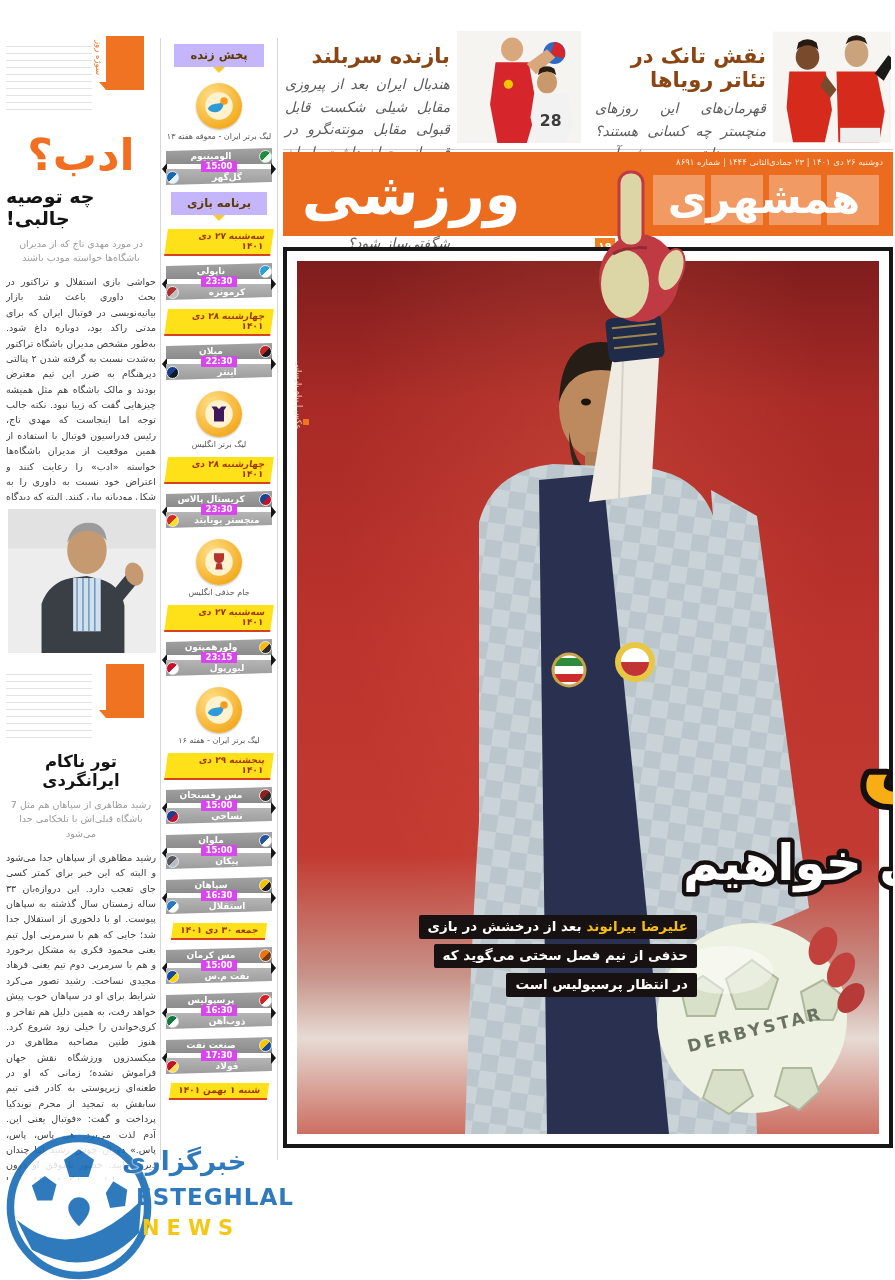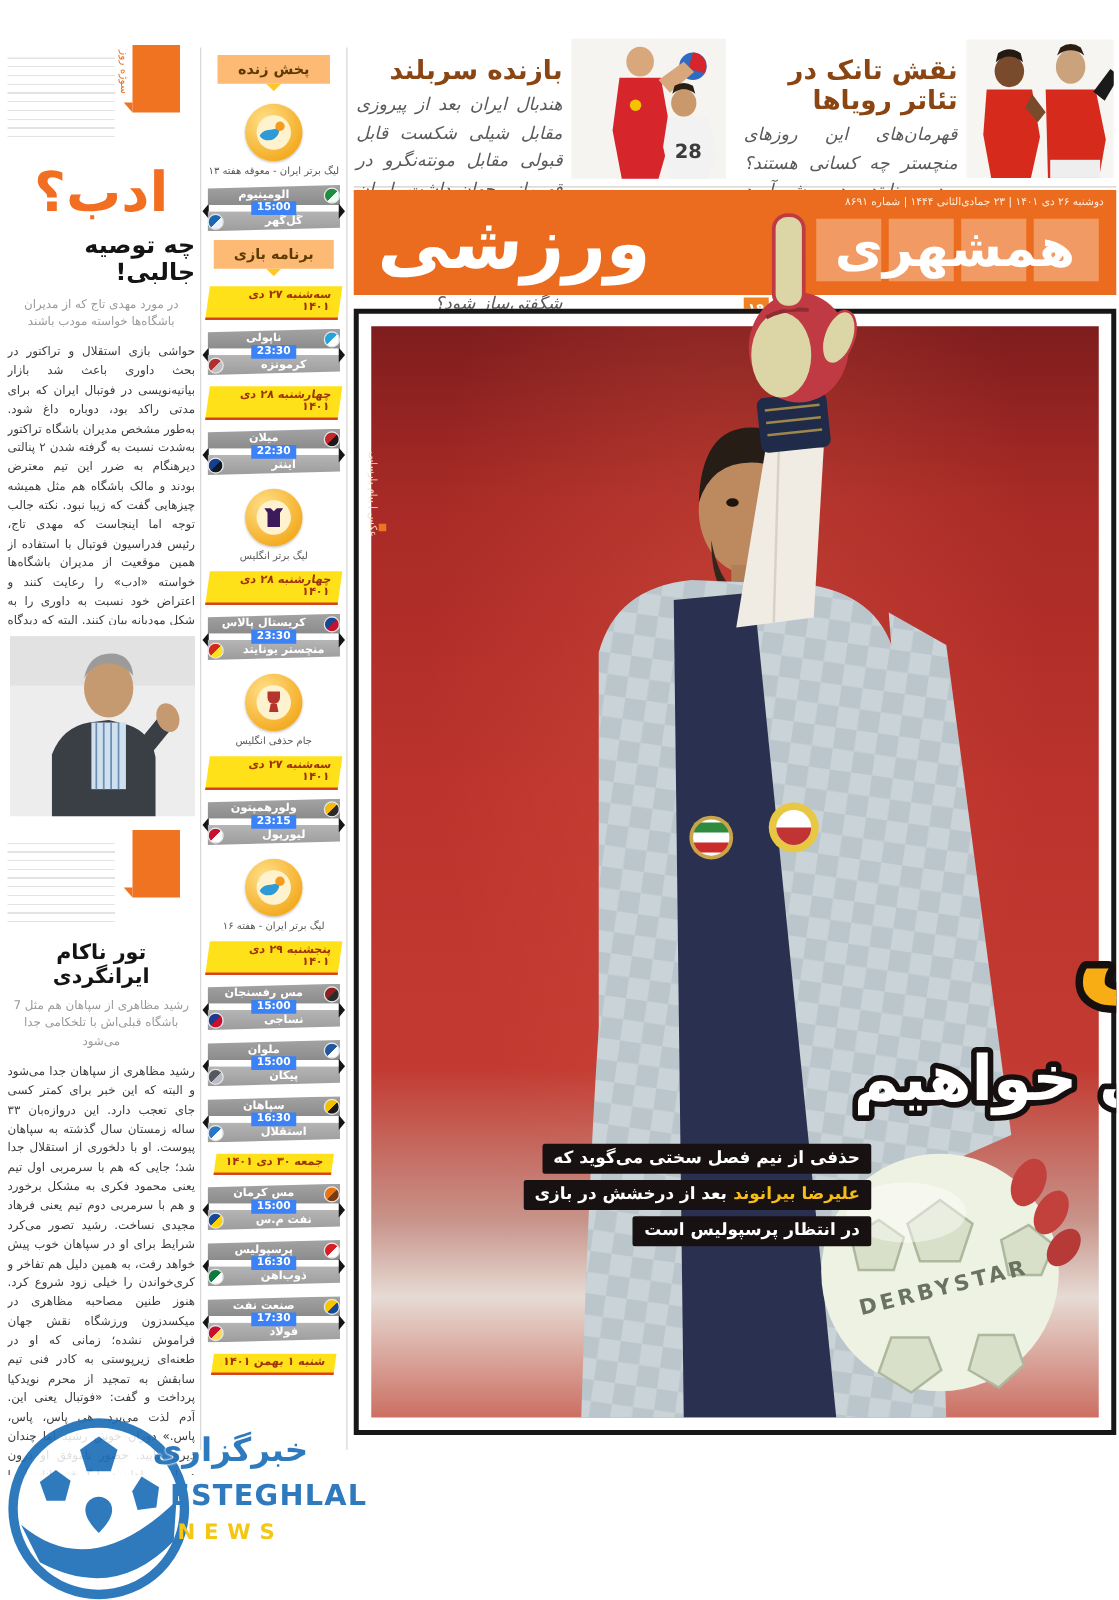--- a/index.html
+++ b/index.html
@@ -13,32 +13,32 @@
   .topic { position:relative; height:88px; margin-bottom:6px; }
   .topic .lines { position:absolute; left:0; top:10px; width:86px; height:66px;
     background:repeating-linear-gradient(180deg,#e3e3e3 0 1px, transparent 1px 7px); }
   .topic .sq { position:absolute; right:12px; top:0; width:38px; height:54px; background:#f07322; }
   .topic .sq::after { content:""; position:absolute; left:-7px; bottom:0;
     border-top:8px solid #f07322; border-left:7px solid transparent; }
   .topic .vlabel { position:absolute; right:52px; top:4px; color:#f07322; font-size:8.5px;
     writing-mode:vertical-rl; letter-spacing:1px; }
   .topic .inlabel { position:absolute; right:16px; bottom:6px; color:#fff; font-size:8px; }
   .lc-h1 { color:#f26f21; font-size:44px; font-weight:bold; text-align:center; line-height:1.15; }
-  .lc-sub { color:#141414; font-size:19px; font-weight:bold; text-align:right; margin-top:4px; }
+  .lc-sub { color:#141414; font-size:19px; font-weight:bold; text-align:left; margin-top:4px; }
   .lc-lead { color:#9a9a9a; font-size:9.5px; text-align:center; line-height:1.5; margin-top:8px; padding:0 4px; }
   .lc-body { color:#3d3d3d; font-size:9.5px; line-height:1.62; text-align:justify; margin-top:9px; overflow:hidden; }
   .body-1 { max-height:226px; }
   .body-2 { max-height:330px; }
   .lc-photo { width:148px; height:146px; margin-top:8px; }
   .lc-h2 { color:#141414; font-size:16.5px; font-weight:bold; text-align:center; margin-top:2px; }
   
   .sidebar { position:absolute; left:160px; top:38px; width:118px; height:1122px;
     border-left:1px solid #d8d8d8; border-right:1px solid #d8d8d8;
     padding:4px 5px; overflow:hidden; display:flex; flex-direction:column; align-items:stretch; }
-  .stab { position:relative; align-self:center; background:#fdba74; color:#5c3a00;
+  .stab { position:relative; align-self:center; background:#c4b5fd; color:#5c3a00;
     font-size:11.5px; font-weight:bold; padding:4px 16px 5px; margin:2px 0 10px; }
   .stab::after { content:""; position:absolute; left:50%; bottom:-6px; margin-left:-6px;
     border-top:6px solid #fdc928; border-left:6px solid transparent; border-right:6px solid transparent; }
   .lg { display:flex; flex-direction:column; align-items:center; margin:6px 0 4px; }
   .lgball { width:46px; height:46px; border-radius:50%;
     background:radial-gradient(circle at 35% 30%, #ffe08a, #f3a91c 78%);
     display:flex; align-items:center; justify-content:center; box-shadow:0 1px 2px rgba(0,0,0,.25); }
   .lgball svg { width:30px; height:30px; }
   .lgcap { font-size:8px; color:#555; margin-top:3px; white-space:nowrap; }
   .sdate { align-self:center; background:#ffe11a; color:#a03208; font-size:9px; font-weight:bold;
@@ -48,21 +48,21 @@
     border-top:6px solid transparent; border-bottom:6px solid transparent; border-right:5px solid #151515; }
   .match::after { content:""; position:absolute; right:-4px; top:40%;
     border-top:6px solid transparent; border-bottom:6px solid transparent; border-left:5px solid #151515; }
   .bar { display:flex; align-items:center; gap:3px; height:16px; padding:0 0;
     color:#fff; font-size:9px; font-weight:bold; }
   .bar.top { background:linear-gradient(180deg,#a3a3a3,#8b8b8b); clip-path:polygon(0 18%,100% 0,100% 100%,0 100%); }
   .bar.bot { background:linear-gradient(180deg,#b5b5b5,#9c9c9c); clip-path:polygon(0 0,100% 0,100% 82%,0 100%); }
   .tname { flex:1; text-align:center; white-space:nowrap; overflow:hidden; }
   .tlogo { width:13px; height:13px; border-radius:50%; border:1px solid #e8e8e8; flex:none; }
   .mtime { position:relative; z-index:2; align-self:center; margin:-3px auto; width:36px; height:11px;
-    background:#3b82f6; color:#fff; font-size:8.5px; font-weight:bold; line-height:11px;
+    background:#d946ef; color:#fff; font-size:8.5px; font-weight:bold; line-height:11px;
     text-align:center; display:block; direction:ltr; }
   
   .main { position:absolute; left:283px; top:0; width:610px; height:1280px; direction:rtl; }
   .top-articles { display:flex; gap:14px; padding:26px 2px 0; height:150px; border-bottom:1px solid #cfcfcf; }
   .ta { flex:1; display:flex; gap:7px; }
   .tp { position:relative; flex:none; }
   .tp::before { content:""; position:absolute; right:4px; top:26px; width:102px; height:80px;
     border:3px solid #f1a41f; }
   .tp svg { position:relative; z-index:1; }
   .ta-text { flex:1; display:flex; flex-direction:column; padding-top:18px; }
@@ -98,21 +98,21 @@
   .chip { background:#181112; color:#fff; font-size:13.5px; font-weight:bold;
     padding:3px 9px 5px; margin-bottom:5px; border-radius:2px; white-space:nowrap; }
   .chip .nm { color:#f7bd17; margin-left:5px; }
   
   .watermark { position:absolute; left:4px; top:1128px; width:300px; height:152px; z-index:4;
     opacity:.92; pointer-events:none; direction:ltr; }
   .wm-ball { position:absolute; left:0; top:4px; width:150px; height:150px; }
   .wm-t1 { position:absolute; left:118px; top:18px; font-size:26px; font-weight:bold; color:#1d6fb8;
     text-shadow:0 0 2px #fff,0 0 2px #fff; direction:rtl; }
   .wm-t2 { position:absolute; left:132px; top:56px; font-size:23px; font-weight:bold; color:#1d6fb8; letter-spacing:1px; }
-  .wm-t3 { position:absolute; left:138px; top:88px; font-size:17px; font-weight:bold; color:#f3c300; letter-spacing:7px; }
+  .wm-t3 { position:absolute; left:138px; top:88px; font-size:21px; font-weight:bold; color:#f3c300; letter-spacing:7px; }
 </style>
 </head>
 <body>
 
 <div class="left-col">
   <div class="topic">
     <span class="lines"></span>
     <span class="sq"></span>
     <span class="vlabel">سوژه روز</span>
   </div>
@@ -432,24 +432,24 @@
     <rect x="336" y="22" width="24" height="74" rx="11" fill="#dcd6a6" stroke="#c03a44" stroke-width="3"></rect>
     <ellipse cx="388" cy="120" rx="12" ry="22" transform="rotate(20 388 120)" fill="#dcd6a6" stroke="#c03a44" stroke-width="2"></ellipse>
   </svg>
 
   <svg class="headline-svg" viewBox="0 0 610 230">
     <text x="577" y="112" text-anchor="end" font-size="100" fill="#f9ad15" stroke-width="12">لیگ و حذفی</text>
     <text x="400" y="200" text-anchor="end" font-size="50" fill="#ffffff" stroke-width="9">را با هم می خواهیم</text>
   </svg>
 
   <div class="deck">
-    <div class="chip">حذفی از نیم فصل سختی می‌گوید که</div>
     <div class="chip">
       <span class="nm">علیرضا بیرانوند</span><span>بعد از درخشش در بازی</span>
     </div>
+    <div class="chip">حذفی از نیم فصل سختی می‌گوید که</div>
     <div class="chip">در انتظار پرسپولیس است</div>
   </div>
 </div>
 
 <div class="watermark">
   <svg class="wm-ball" viewBox="0 0 140 140" aria-hidden="true">
     <circle cx="70" cy="70" r="64" fill="#ffffff" opacity="0.9"></circle>
     <circle cx="70" cy="70" r="64" fill="none" stroke="#1d6fb8" stroke-width="7"></circle>
     <path d="M12 82q52 44 116-18l-2 30q-44 46-100 16z" fill="#1d6fb8"></path>
     <path d="M70 16l14 10-5 16H61l-5-16z" fill="#1d6fb8"></path>

